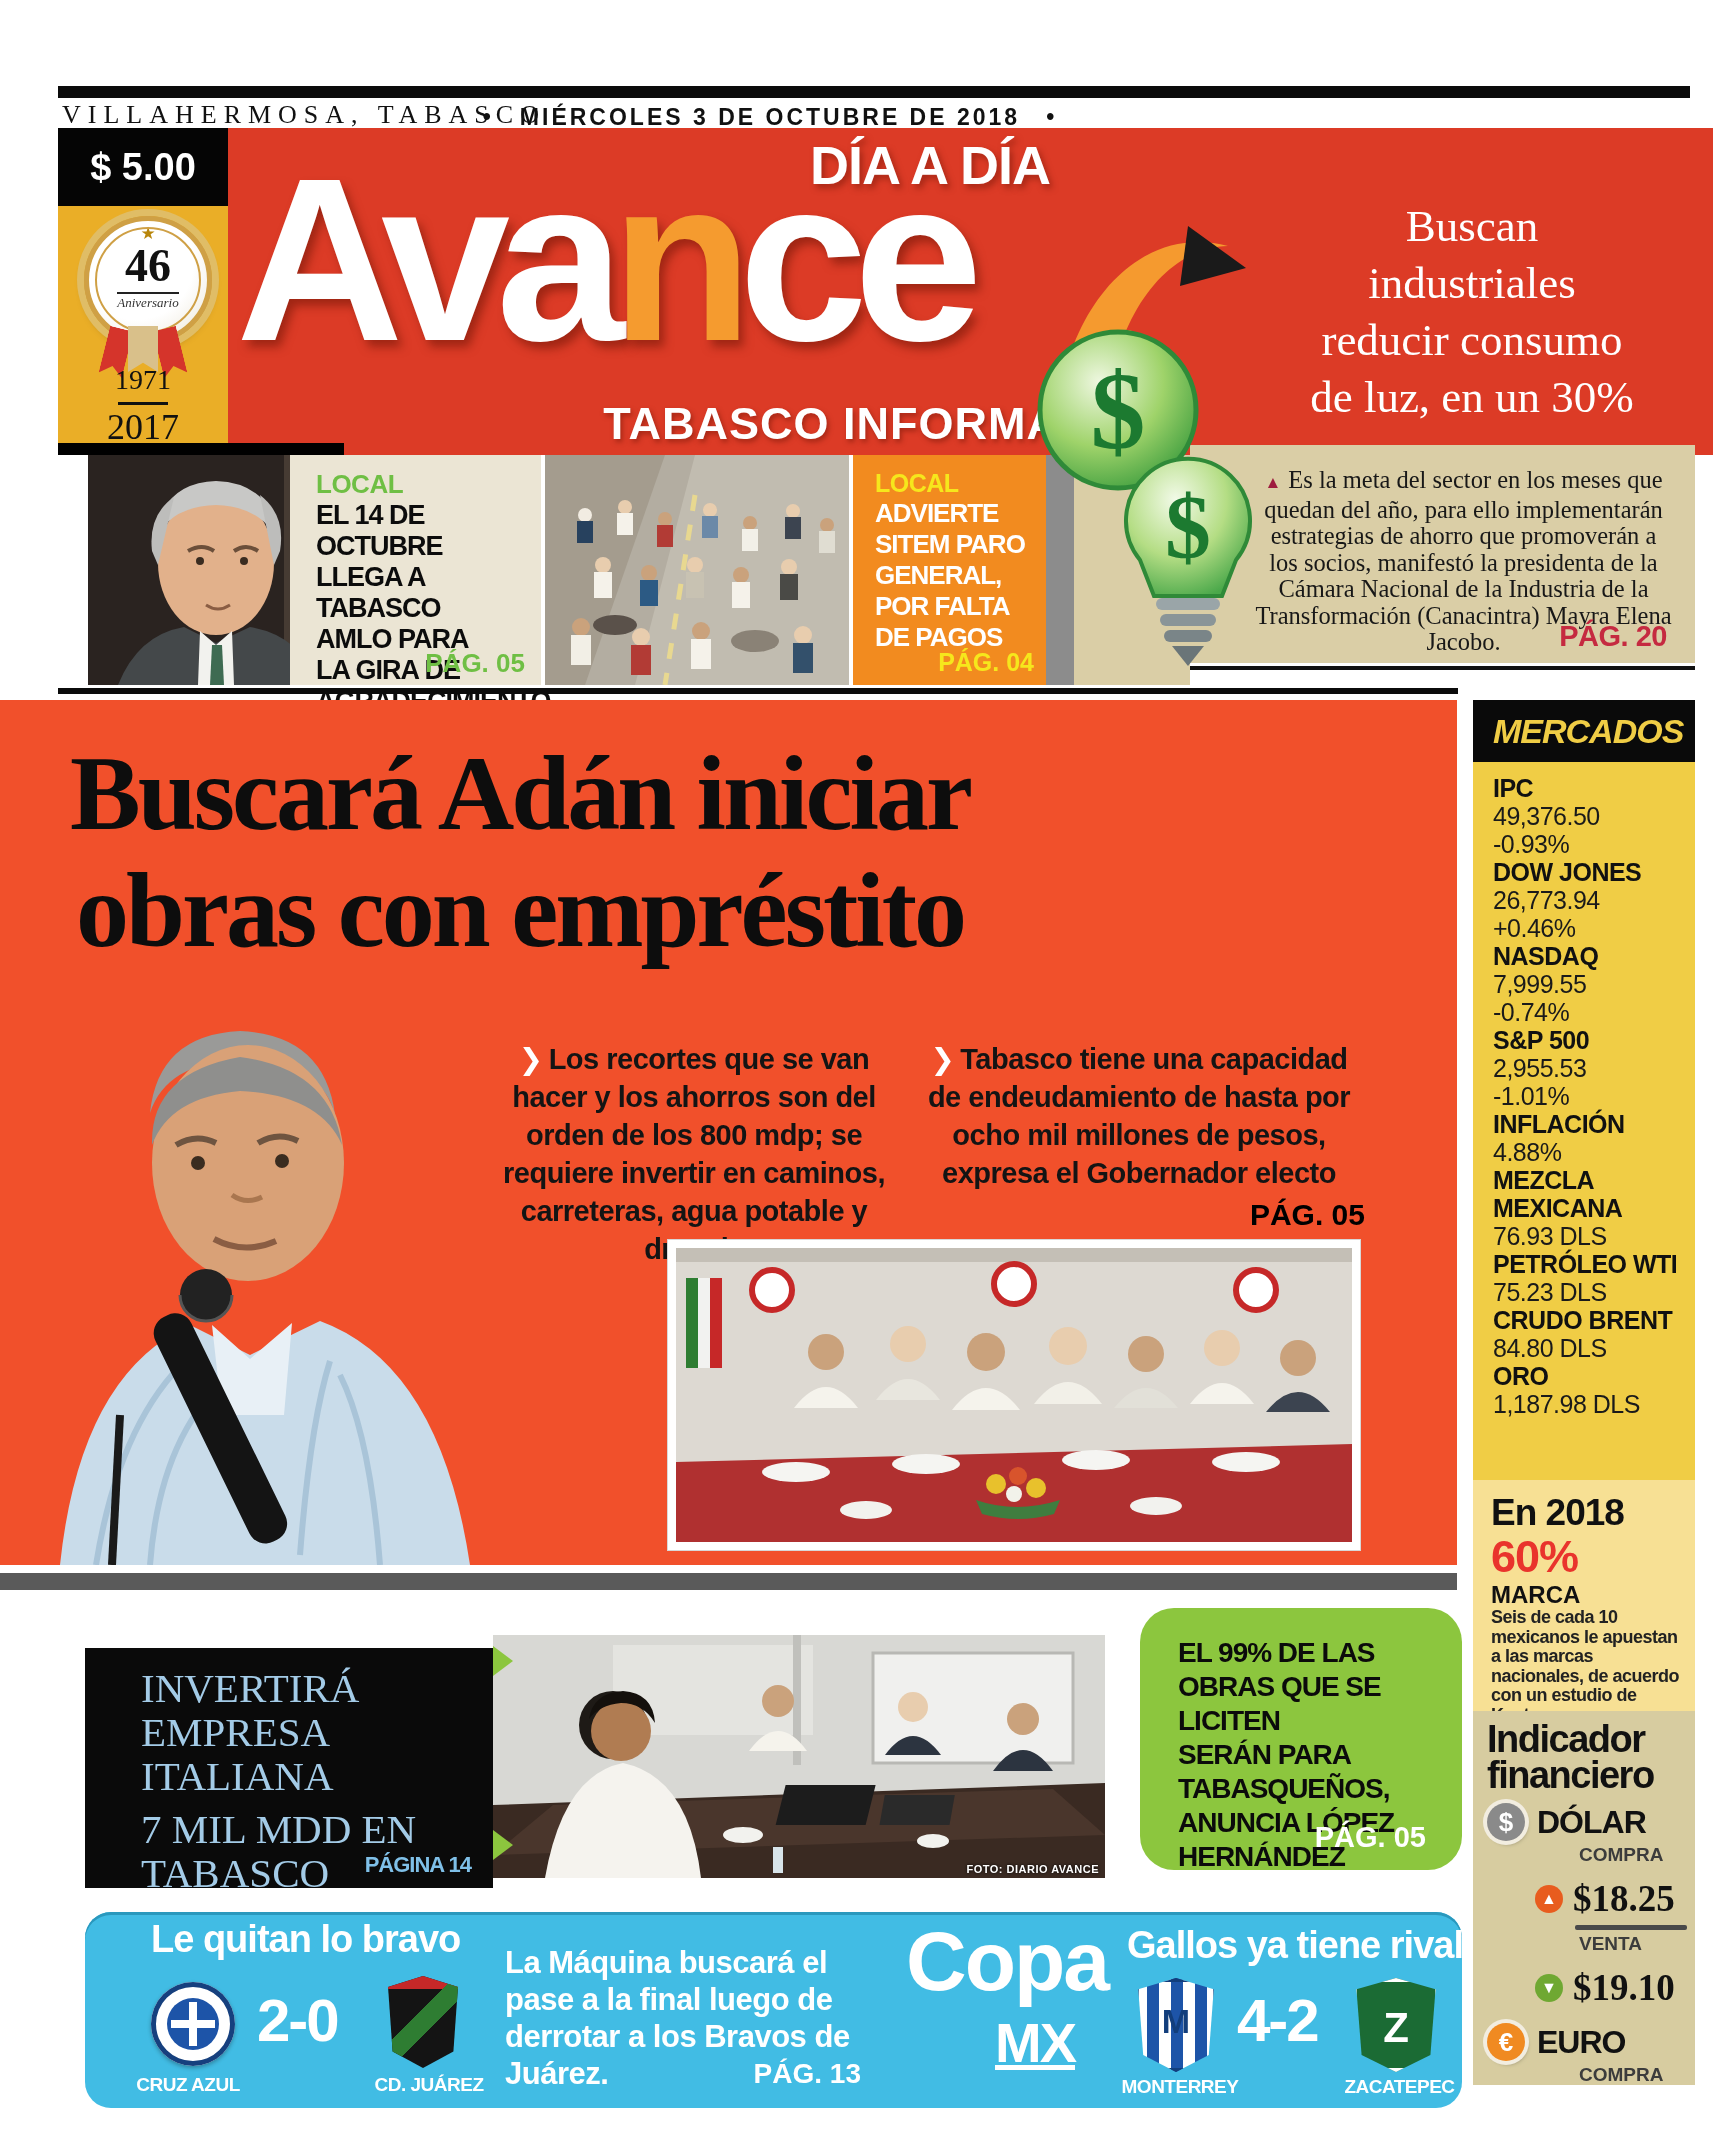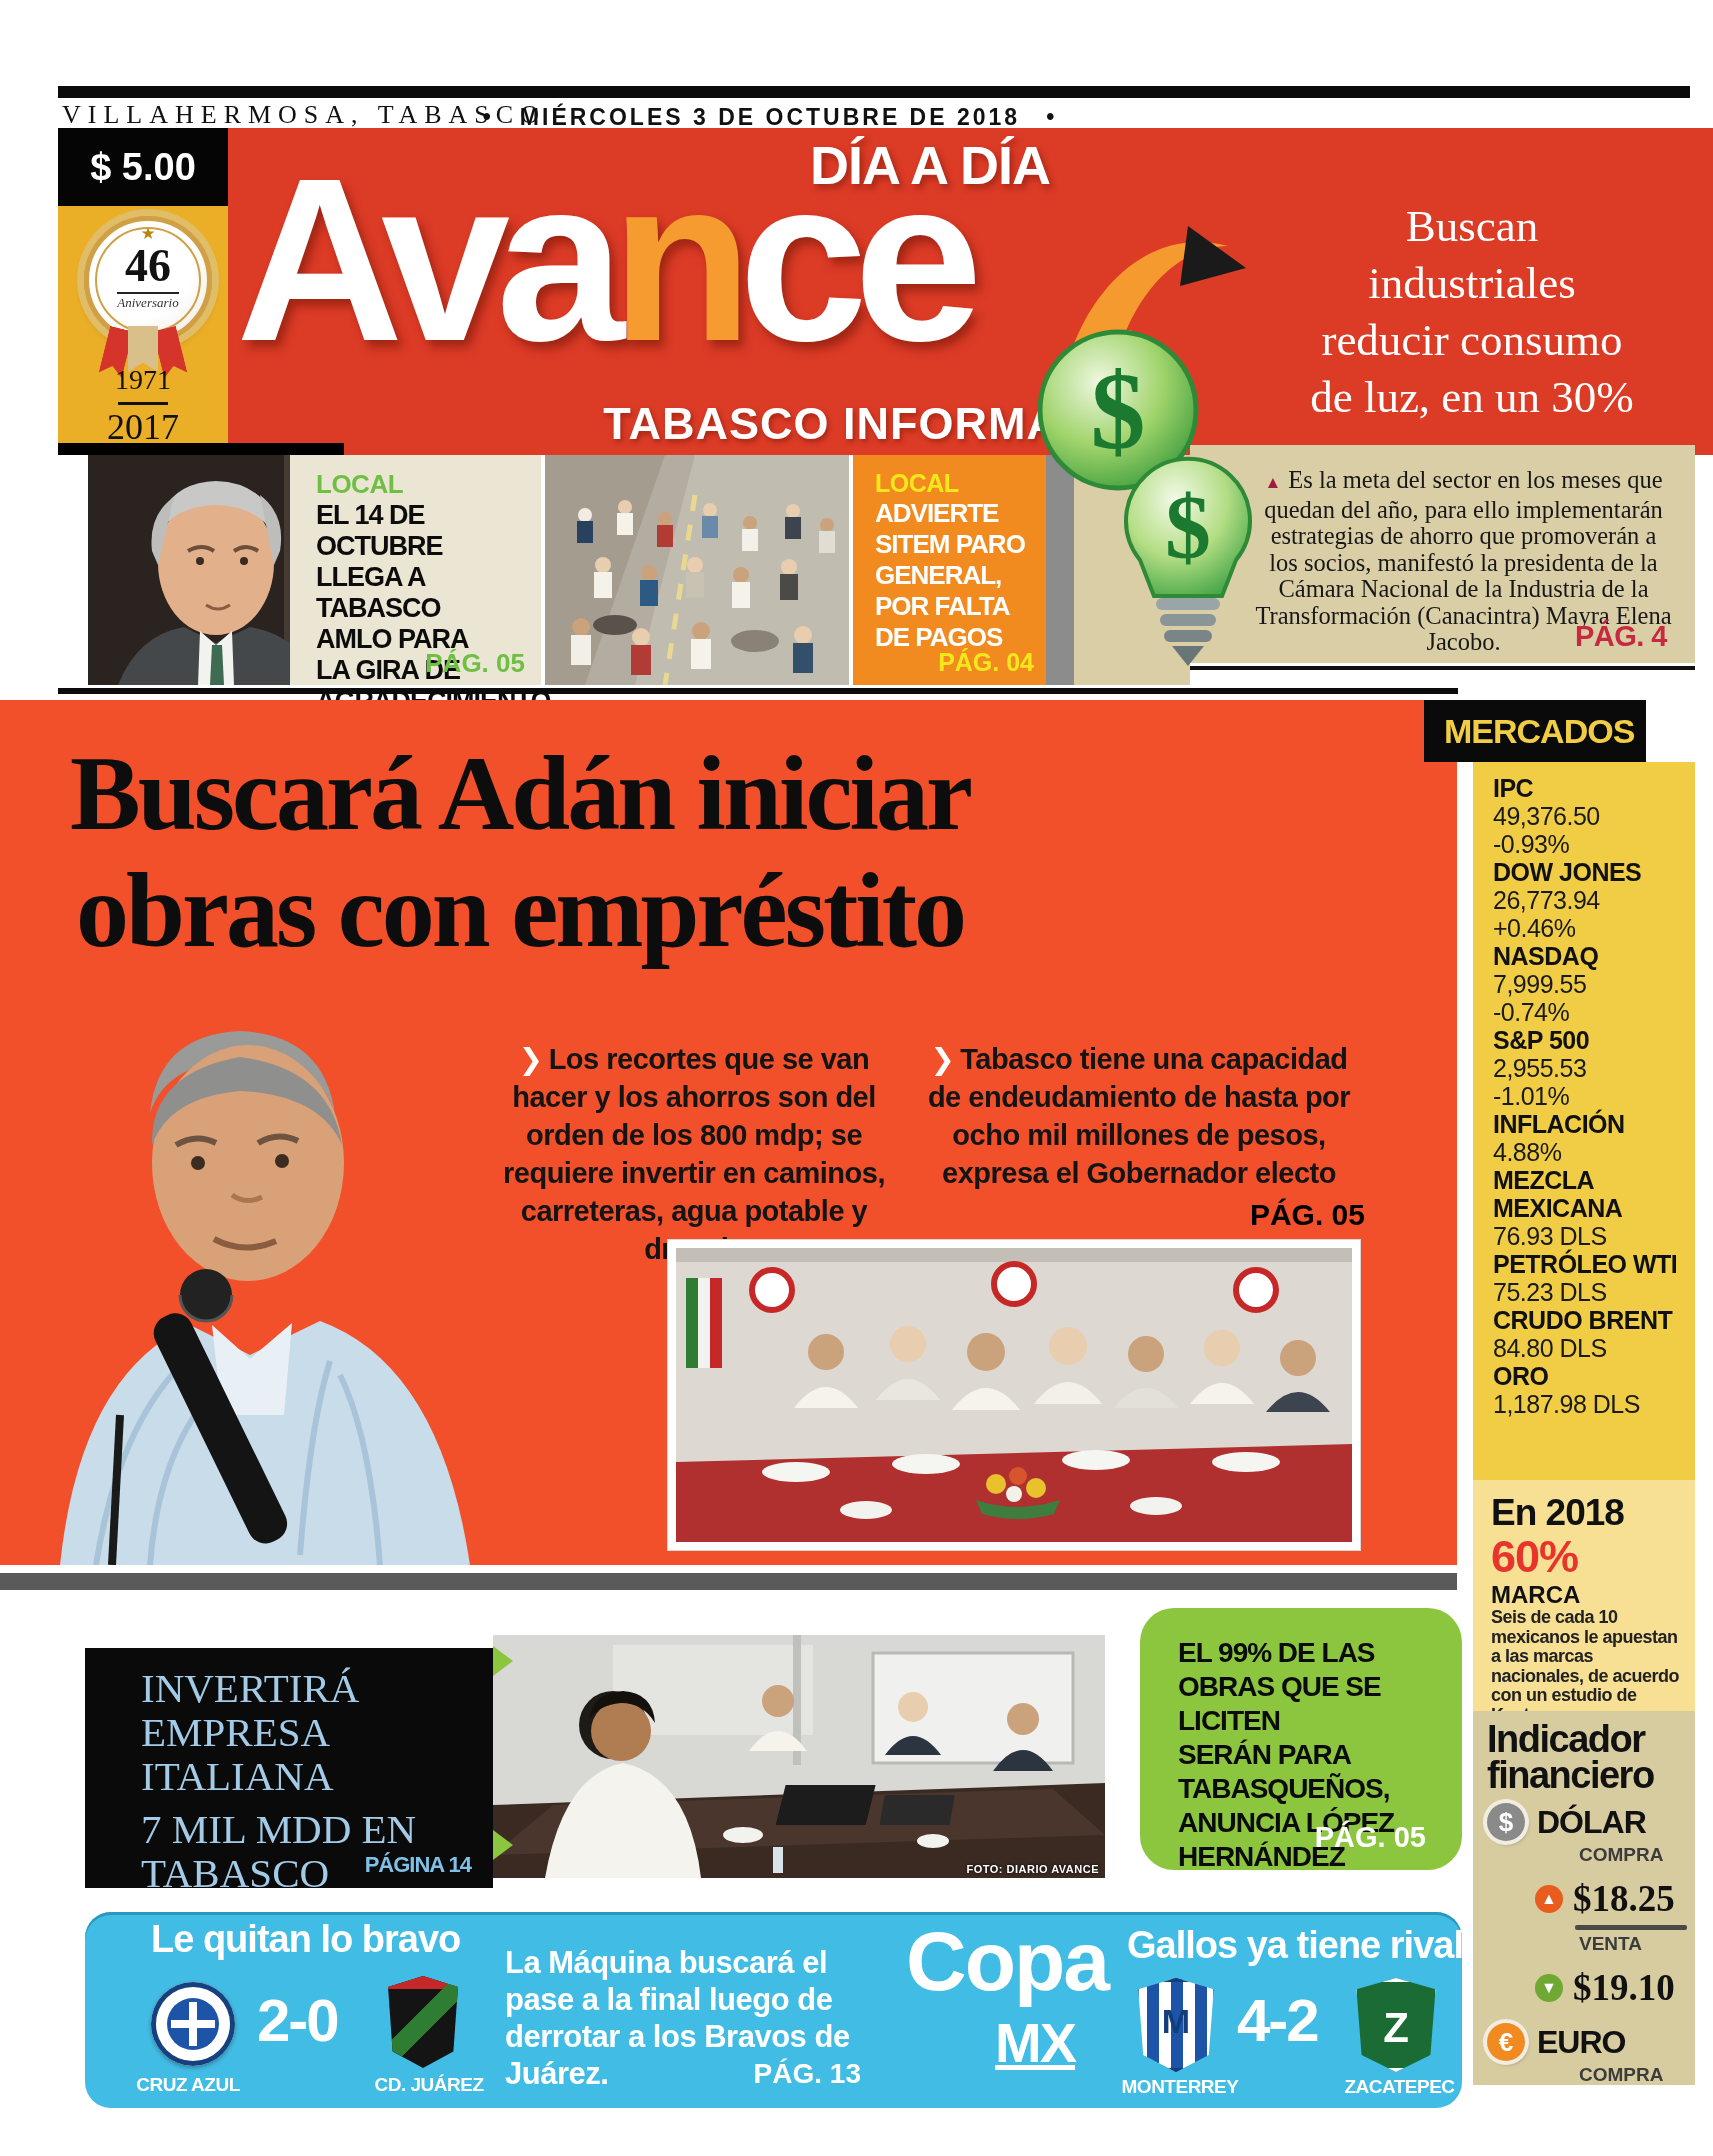--- a/index.html
+++ b/index.html
@@ -134,22 +134,22 @@
   .logo-juarez{left:300px;top:64px;width:76px;height:92px;background:#141414;
                background-image:linear-gradient(135deg,transparent 42%,#2e7d32 42%,#2e7d32 58%,transparent 58%),
                linear-gradient(#c62828 0 14%,transparent 14%);}
   .logo-mty{left:1050px;top:66px;width:82px;height:94px;background:
             repeating-linear-gradient(90deg,#fff 0 12px,#1d54a8 12px 24px);box-shadow:inset 0 0 0 4px #123e7c;}
   .logo-mty .mty-m{position:absolute;left:0;top:24px;width:100%;text-align:center;color:#123e7c;font-weight:bold;font-size:34px;}
   .logo-zac{left:1268px;top:66px;width:86px;height:94px;background:#1b6b34;box-shadow:inset 0 0 0 4px #fff;}
   .logo-zac .zac-z{position:absolute;left:0;top:26px;width:100%;text-align:center;color:#fff;font-weight:bold;font-size:42px;}
 
   
-  .mkt-head{left:1424px;top:700px;width:222px;height:62px;background:#0A0A0A;color:#F0CD45;
-            font-weight:bold;font-size:34px;line-height:62px;padding-left:20px;box-sizing:border-box;letter-spacing:-1px;}
+  .mkt-head{left:1473px;top:700px;width:222px;height:62px;background:#0A0A0A;color:#F0CD45;
+            font-weight:bold;font-size:34px;line-height:62px;padding-left:20px;box-sizing:border-box;letter-spacing:-1px;font-style:italic;}
   .mkt-panel{left:1473px;top:762px;width:222px;height:718px;background:#F0CD45;overflow:hidden;}
   .mkt-inner{padding:12px 8px 0 20px;}
   .mkt-label{font-weight:bold;font-size:25px;line-height:28px;color:#111;letter-spacing:-0.5px;}
   .mkt-value,.mkt-change{font-size:25px;line-height:28px;color:#1a1a1a;font-weight:500;letter-spacing:-0.5px;}
   .stat-panel{left:1473px;top:1480px;width:222px;height:231px;background:#F7E094;overflow:hidden;}
   .stat-inner{padding:12px 14px 0 18px;}
   .stat-title{font-weight:bold;font-size:37px;line-height:41px;color:#111;letter-spacing:-1px;}
   .stat-pct{font-weight:bold;font-size:45px;line-height:48px;color:#E9342C;letter-spacing:-1px;}
   .stat-label{font-weight:bold;font-size:24px;line-height:27px;color:#111;}
   .stat-body{font-weight:bold;font-size:18px;line-height:19.5px;color:#222;letter-spacing:-0.5px;}
@@ -204,21 +204,21 @@
   <div class="abs subtitle">TABASCO INFORMA</div>
 
   <div class="abs energy-head serif">
     <div>Buscan</div>
     <div>industriales</div>
     <div>reducir consumo</div>
     <div>de luz, en un 30%</div>
   </div>
   <div class="abs energy-box">
     <div class="energy-body"><span class="tri"></span><span>Es la meta del sector en los meses que quedan del año, para ello implementarán estrategias de ahorro que promoverán a los socios, manifestó la presidenta de la Cámara Nacional de la Industria de la Transformación (Canacintra) Mayra Elena Jacobo.</span></div>
-    <div class="energy-page">PÁG. 4</div>
+    <div class="energy-page">PÁG. 20</div>
   </div>
   <div class="abs energy-rule"></div>
 
   <div class="abs strip-black"></div>
 
   <div class="abs photo-amlo photo-box">
     <svg width="242" height="230" viewBox="0 0 242 230">
       <rect width="242" height="230" fill="#2a2320"></rect>
       <rect x="196" width="46" height="230" fill="#463b33"></rect>
       <rect x="214" width="10" height="230" fill="#5a4c41"></rect>

